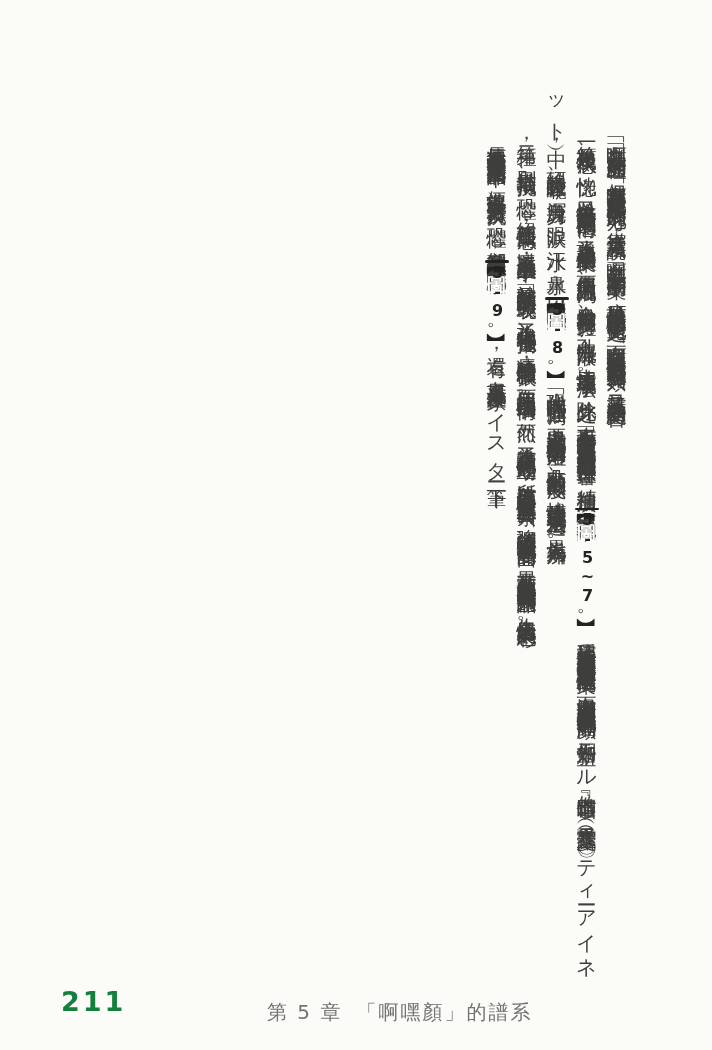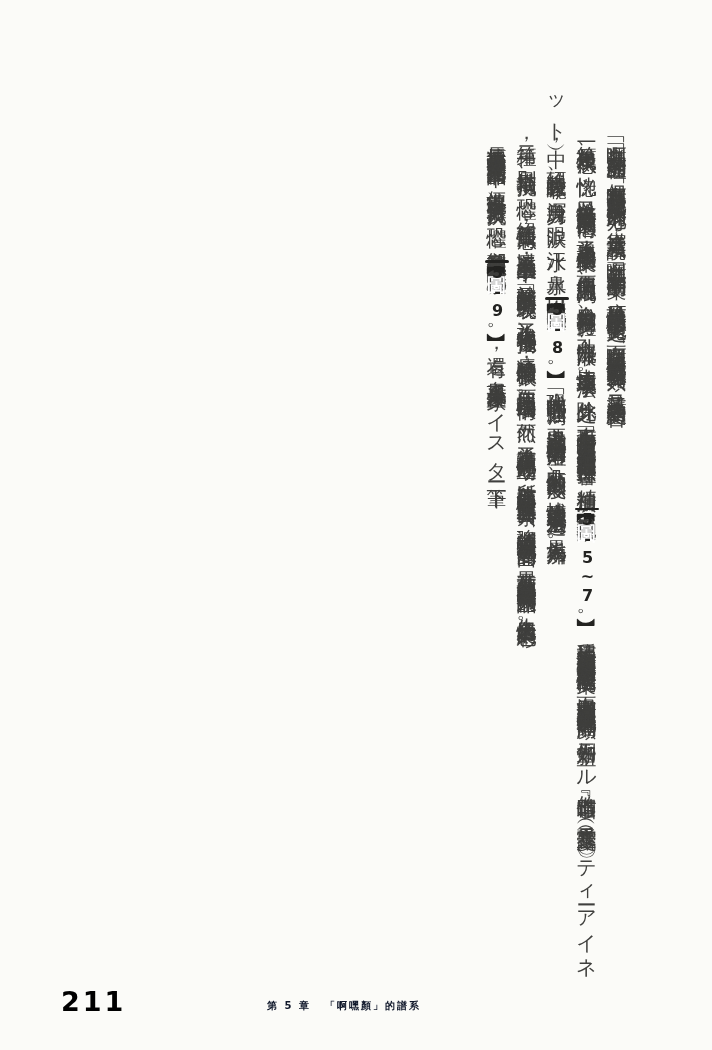--- a/index.html
+++ b/index.html
@@ -53,31 +53,31 @@
   }
   
   .page-number {
     position: absolute;
     left: 61px;
     top: 986px;
     font-family: "DejaVu Sans", "Liberation Sans", sans-serif;
     font-weight: 700;
     font-size: 27px;
     letter-spacing: 3px;
-    color: #000000;
+    color: #15803d;
   }
   .running-footer {
     position: absolute;
     left: 267px;
     top: 999px;
     font-family: "DejaVu Sans", "Liberation Sans", sans-serif;
-    font-size: 10px;
-    font-weight: 700;
+    font-size: 20px;
+    font-weight: 400;
     letter-spacing: 2px;
-    color: #0f172a;
+    color: #737373;
     white-space: nowrap;
   }
   .running-footer .chapter-label { margin-right: 14px; }
 </style>
 </head>
 <body>
 
 <div class="book-page">
 
   <div class="text-block" id="text-block">

